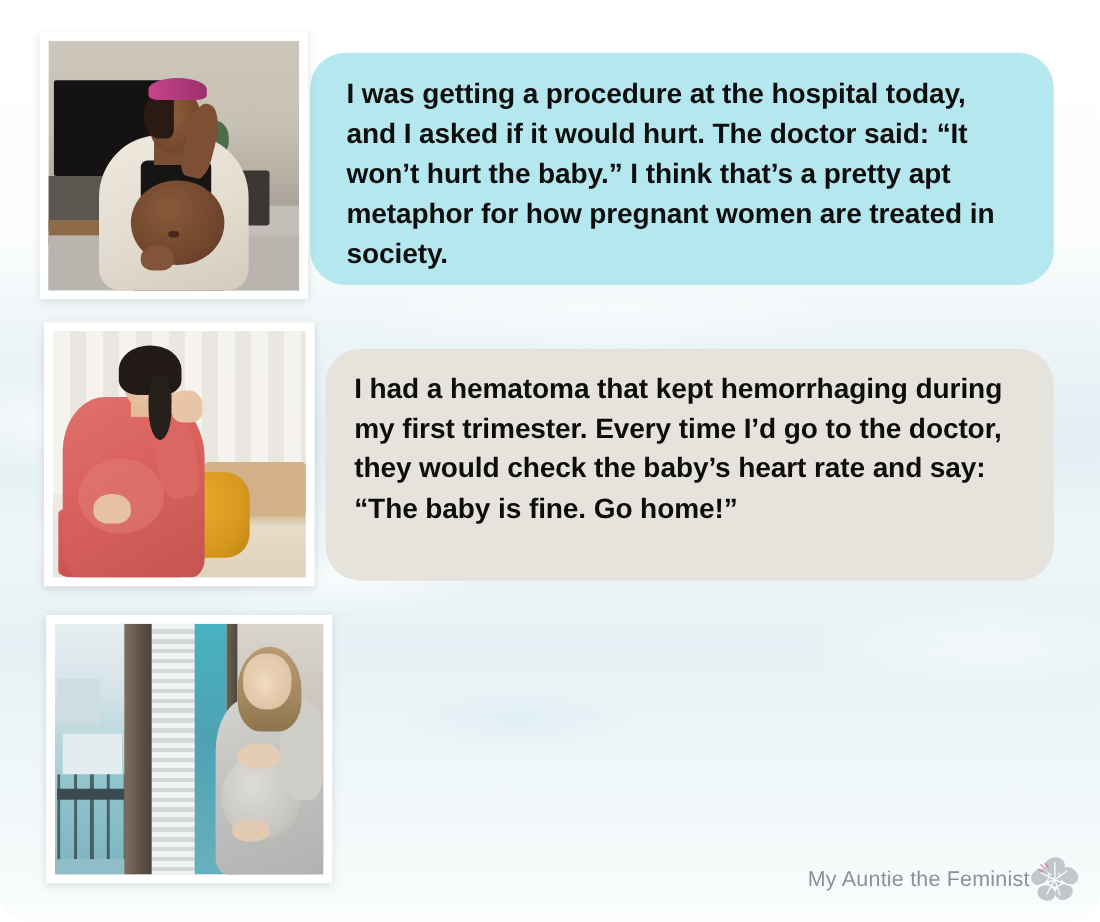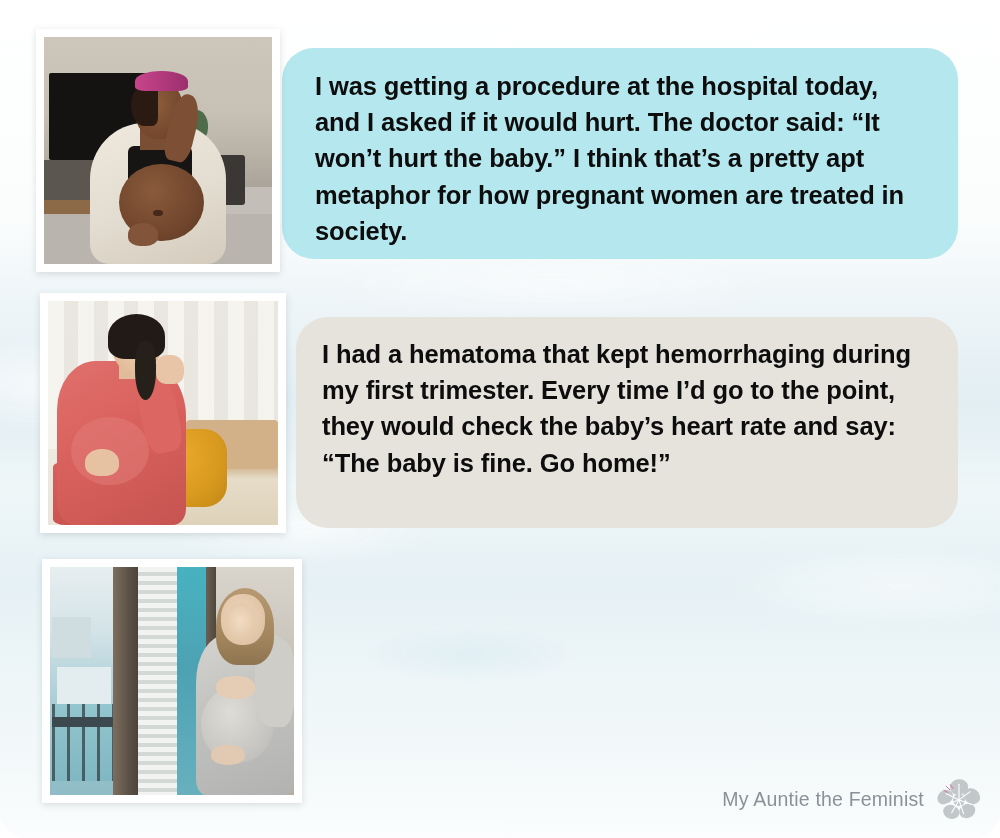--- a/index.html
+++ b/index.html
@@ -332,21 +332,21 @@
     border-radius:48%;
   }
 
   
   #footer {
     position:absolute;
     right: 18px;
     bottom: 16px;
     display:flex;
     align-items:center;
-    gap: 12px;
+    gap: 0;
   }
   #brand-name {
     font-size: 19.5px;
     color: #8a9298;
     font-weight: 400;
     letter-spacing: 0.2px;
     white-space: nowrap;
   }
   #brand-logo { display:block; }
 </style>
@@ -375,21 +375,21 @@
       <div class="p1-navel"></div>
       <div class="p1-neck"></div>
       <div class="p1-head"></div>
       <div class="p1-hair"></div>
       <div class="p1-scarf"></div>
       <div class="p1-arm"></div>
       <div class="p1-hand"></div>
     </div>
   </div>
 
-  <div class="bubble" id="bubble-2" style="background: rgb(230, 227, 221);">I had a hematoma that kept hemorrhaging during my first trimester. Every time I’d go to the point, they would check the baby’s heart rate and say: “The baby is fine. Go home!”</div>
+  <div class="bubble" id="bubble-2" style="background: rgb(230, 227, 221);">I had a hematoma that kept hemorrhaging during my first trimester. Every time I’d go to the doctor, they would check the baby’s heart rate and say: “The baby is fine. Go home!”</div>
 
   <div class="photo-frame" id="photo-2">
     <div class="photo-inner">
       <div class="p2-bg"></div>
       <div class="p2-curtain"></div>
       <div class="p2-bench"></div>
       <div class="p2-benchback"></div>
       <div class="p2-pillow"></div>
       <div class="p2-skirt"></div>
       <div class="p2-dress"></div>

